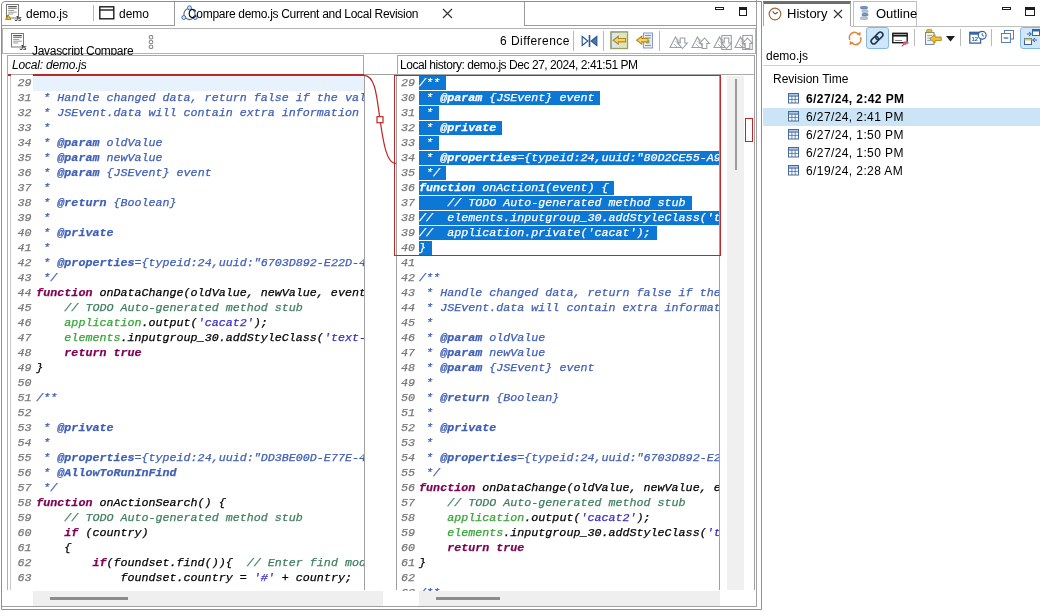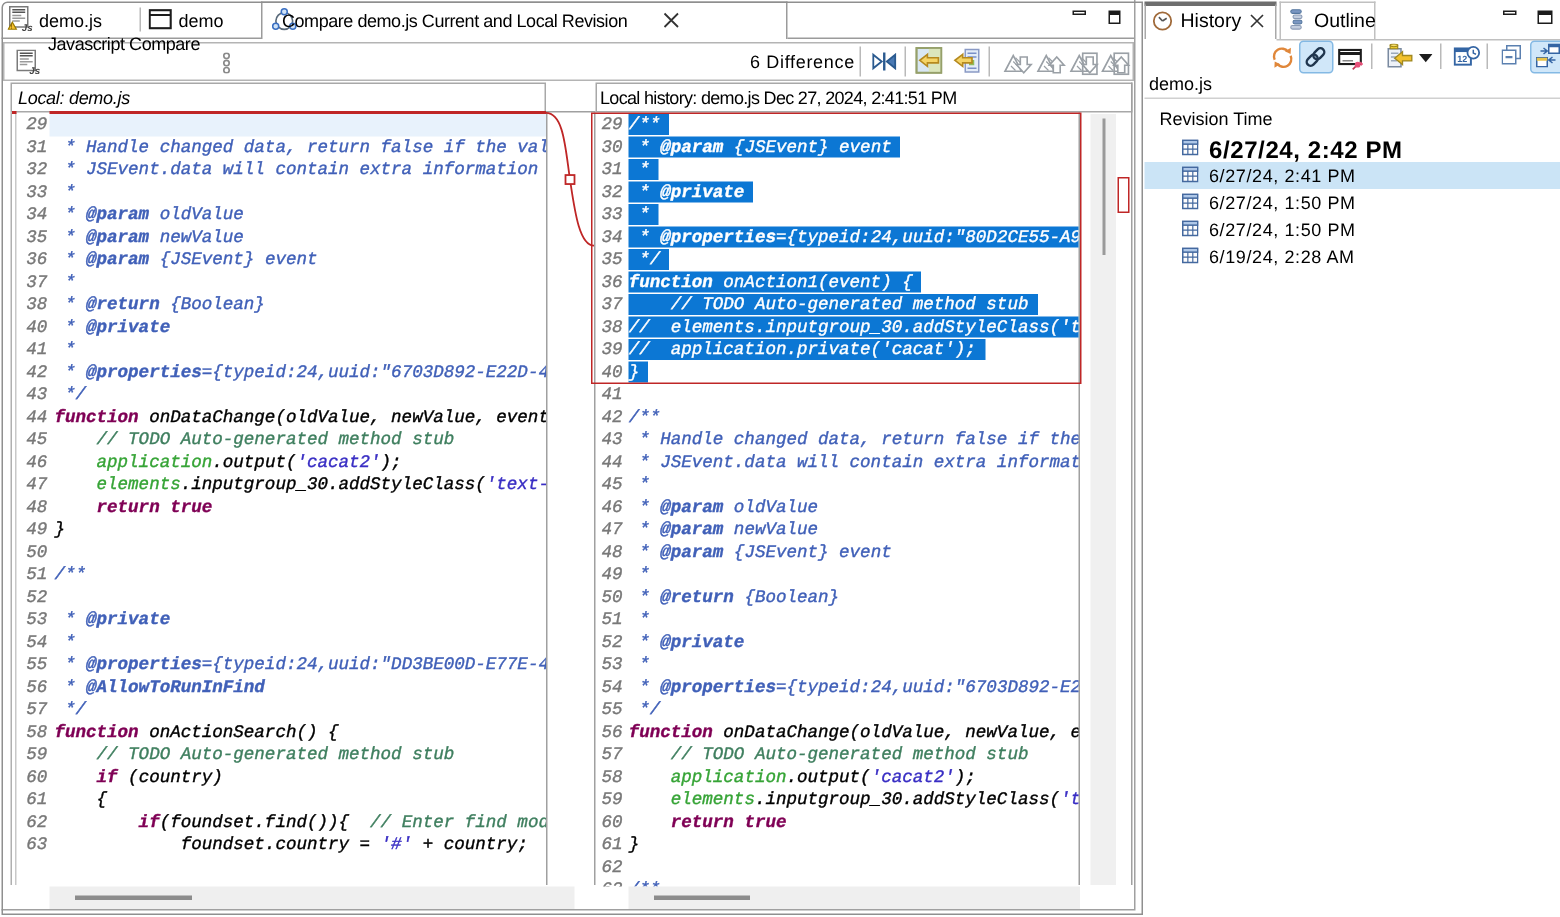--- a/index.html
+++ b/index.html
@@ -69,21 +69,21 @@
 <div class="abs" style="left:715px;top:7px;width:7px;height:1px;border:1.5px solid #1c1c1c;"></div>
 <div class="abs" style="left:739px;top:7px;width:6px;height:4.5px;border:1.5px solid #1c1c1c;border-top-width:3px;"></div>
 
 <div class="abs" style="left:2px;top:28px;width:752px;height:24px;background:#fff;border:1px solid #b4b4b4;"></div>
 <div class="abs" style="left:10px;top:33px;" id="icon-jscompare"><svg width="18" height="17" viewBox="0 0 18 17">
 <rect x="1.5" y="0.5" width="12" height="13.5" fill="#fff" stroke="#7a7a7a"></rect>
 <path d="M3.2,2.5 h8.6 M3.2,4.2 h8.6" stroke="#555" stroke-width="1"></path>
 <path d="M3.2,6.4 h6 M3.2,8.2 h8.6 M3.2,10 h5" stroke="#9a9a9a" stroke-width="1"></path>
 <text x="9.5" y="16.5" font-size="6.5" font-family="Liberation Sans" font-style="italic" font-weight="bold" fill="#444">Js</text>
 </svg></div>
-<div class="uitxt" style="left:32px;top:22px;letter-spacing:-0.3px;">Javascript Compare</div>
+<div class="uitxt" style="left:32px;top:44px;letter-spacing:-0.3px;">Javascript Compare</div>
 <div class="abs" style="left:147px;top:35px;" id="grip"><svg width="8" height="14" viewBox="0 0 8 14">
 <circle cx="4" cy="2.2" r="1.8" fill="none" stroke="#8a8a8a" stroke-width="1.1"></circle>
 <circle cx="4" cy="7" r="1.8" fill="none" stroke="#8a8a8a" stroke-width="1.1"></circle>
 <circle cx="4" cy="11.8" r="1.8" fill="none" stroke="#8a8a8a" stroke-width="1.1"></circle>
 </svg></div>
 <div class="uitxt" style="left:500px;top:34px;letter-spacing:0.45px;">6 Difference</div>
 <div class="vline" style="left:573px;top:31px;height:20px;background:#b9b9b9;"></div>
 <div class="abs" style="left:580px;top:32px;" id="icon-mirror"><svg width="19" height="18" viewBox="0 0 19 18">
 <path d="M2.2,4.5 L7.8,9 L2.2,13.5 Z" fill="#fff" stroke="#2a5a8f" stroke-width="1.2"></path>
 <path d="M16.8,4.5 L11.2,9 L16.8,13.5 Z" fill="#4a7ab5" stroke="#2a5a8f" stroke-width="1.2"></path>
@@ -142,20 +142,21 @@
 <div id="lpane" class="pane" style="left:11px;top:75.5px;width:353px;height:515px;">
 <div class="row"><span class="ln">29</span></div>
     <div class="row"><span class="ln">31</span><span class="c"> * Handle changed data, return false if the value should not be accepted.</span></div>
     <div class="row"><span class="ln">32</span><span class="c"> * JSEvent.data will contain extra information</span></div>
     <div class="row"><span class="ln">33</span><span class="c"> *</span></div>
     <div class="row"><span class="ln">34</span><span class="c"> * </span><span class="t">@param</span><span class="c"> oldValue</span></div>
     <div class="row"><span class="ln">35</span><span class="c"> * </span><span class="t">@param</span><span class="c"> newValue</span></div>
     <div class="row"><span class="ln">36</span><span class="c"> * </span><span class="t">@param</span><span class="c"> {JSEvent} event</span></div>
     <div class="row"><span class="ln">37</span><span class="c"> *</span></div>
     <div class="row"><span class="ln">38</span><span class="c"> * </span><span class="t">@return</span><span class="c"> {Boolean}</span></div>
+    <div class="row"><span class="ln">39</span><span class="c"> *</span></div>
     <div class="row"><span class="ln">40</span><span class="c"> * </span><span class="t">@private</span></div>
     <div class="row"><span class="ln">41</span><span class="c"> *</span></div>
     <div class="row"><span class="ln">42</span><span class="c"> * </span><span class="t">@properties</span><span class="c">={typeid:24,uuid:"6703D892-E22D-42F2-AFDC"}</span></div>
     <div class="row"><span class="ln">43</span><span class="c"> */</span></div>
     <div class="row"><span class="ln">44</span><span class="k">function</span> onDataChange(oldValue, newValue, event) {</div>
     <div class="row"><span class="ln">45</span>    <span class="g">// TODO Auto-generated method stub</span></div>
     <div class="row"><span class="ln">46</span>    <span class="v">application</span>.output(<span class="s">'cacat2'</span>);</div>
     <div class="row"><span class="ln">47</span>    <span class="v">elements</span>.inputgroup_30.addStyleClass(<span class="s">'text-danger'</span>);</div>
     <div class="row"><span class="ln">48</span>    <span class="k">return true</span></div>
     <div class="row"><span class="ln">49</span>}</div>
@@ -312,21 +313,21 @@
 <div class="uitxt" style="left:766px;top:49px;">demo.js</div>
 <div class="hline" style="left:763px;top:65px;width:277px;background:#d0d0d0;"></div>
 <div class="uitxt" style="left:773px;top:72px;">Revision Time</div>
 <div class="abs" style="left:763px;top:108.4px;width:277px;height:18px;background:#cbe4f6;"></div>
 <div class="abs" style="left:788px;top:90.2px;width:250px;height:17.5px;">
     <svg width="11" height="11" viewBox="0 0 11 11" style="position:absolute;left:0;top:3px;">
 <rect x="0.5" y="0.5" width="10" height="9.5" fill="#fdfdfd" stroke="#44699f"></rect>
 <rect x="0.5" y="0.5" width="10" height="2.6" fill="#aec7e8" stroke="#44699f"></rect>
 <path d="M3.9,3 V10 M7.2,3 V10 M0.5,6.4 H10.5" stroke="#44699f" stroke-width="0.8"></path>
 </svg>
-    <span style="position:absolute;left:18px;top:1.5px;font-size:16px;letter-spacing:0.4px;font-weight:bold;white-space:nowrap;">6/27/24, 2:42 PM</span>
+    <span style="position:absolute;left:18px;top:1.5px;font-size:12px;letter-spacing:0.4px;font-weight:bold;white-space:nowrap;">6/27/24, 2:42 PM</span>
   </div>
 <div class="abs" style="left:788px;top:108.2px;width:250px;height:17.5px;">
     <svg width="11" height="11" viewBox="0 0 11 11" style="position:absolute;left:0;top:3px;">
 <rect x="0.5" y="0.5" width="10" height="9.5" fill="#fdfdfd" stroke="#44699f"></rect>
 <rect x="0.5" y="0.5" width="10" height="2.6" fill="#aec7e8" stroke="#44699f"></rect>
 <path d="M3.9,3 V10 M7.2,3 V10 M0.5,6.4 H10.5" stroke="#44699f" stroke-width="0.8"></path>
 </svg>
     <span style="position:absolute;left:18px;top:1.5px;font-size:12px;letter-spacing:0.4px;white-space:nowrap;">6/27/24, 2:41 PM</span>
   </div>
 <div class="abs" style="left:788px;top:126.2px;width:250px;height:17.5px;">

